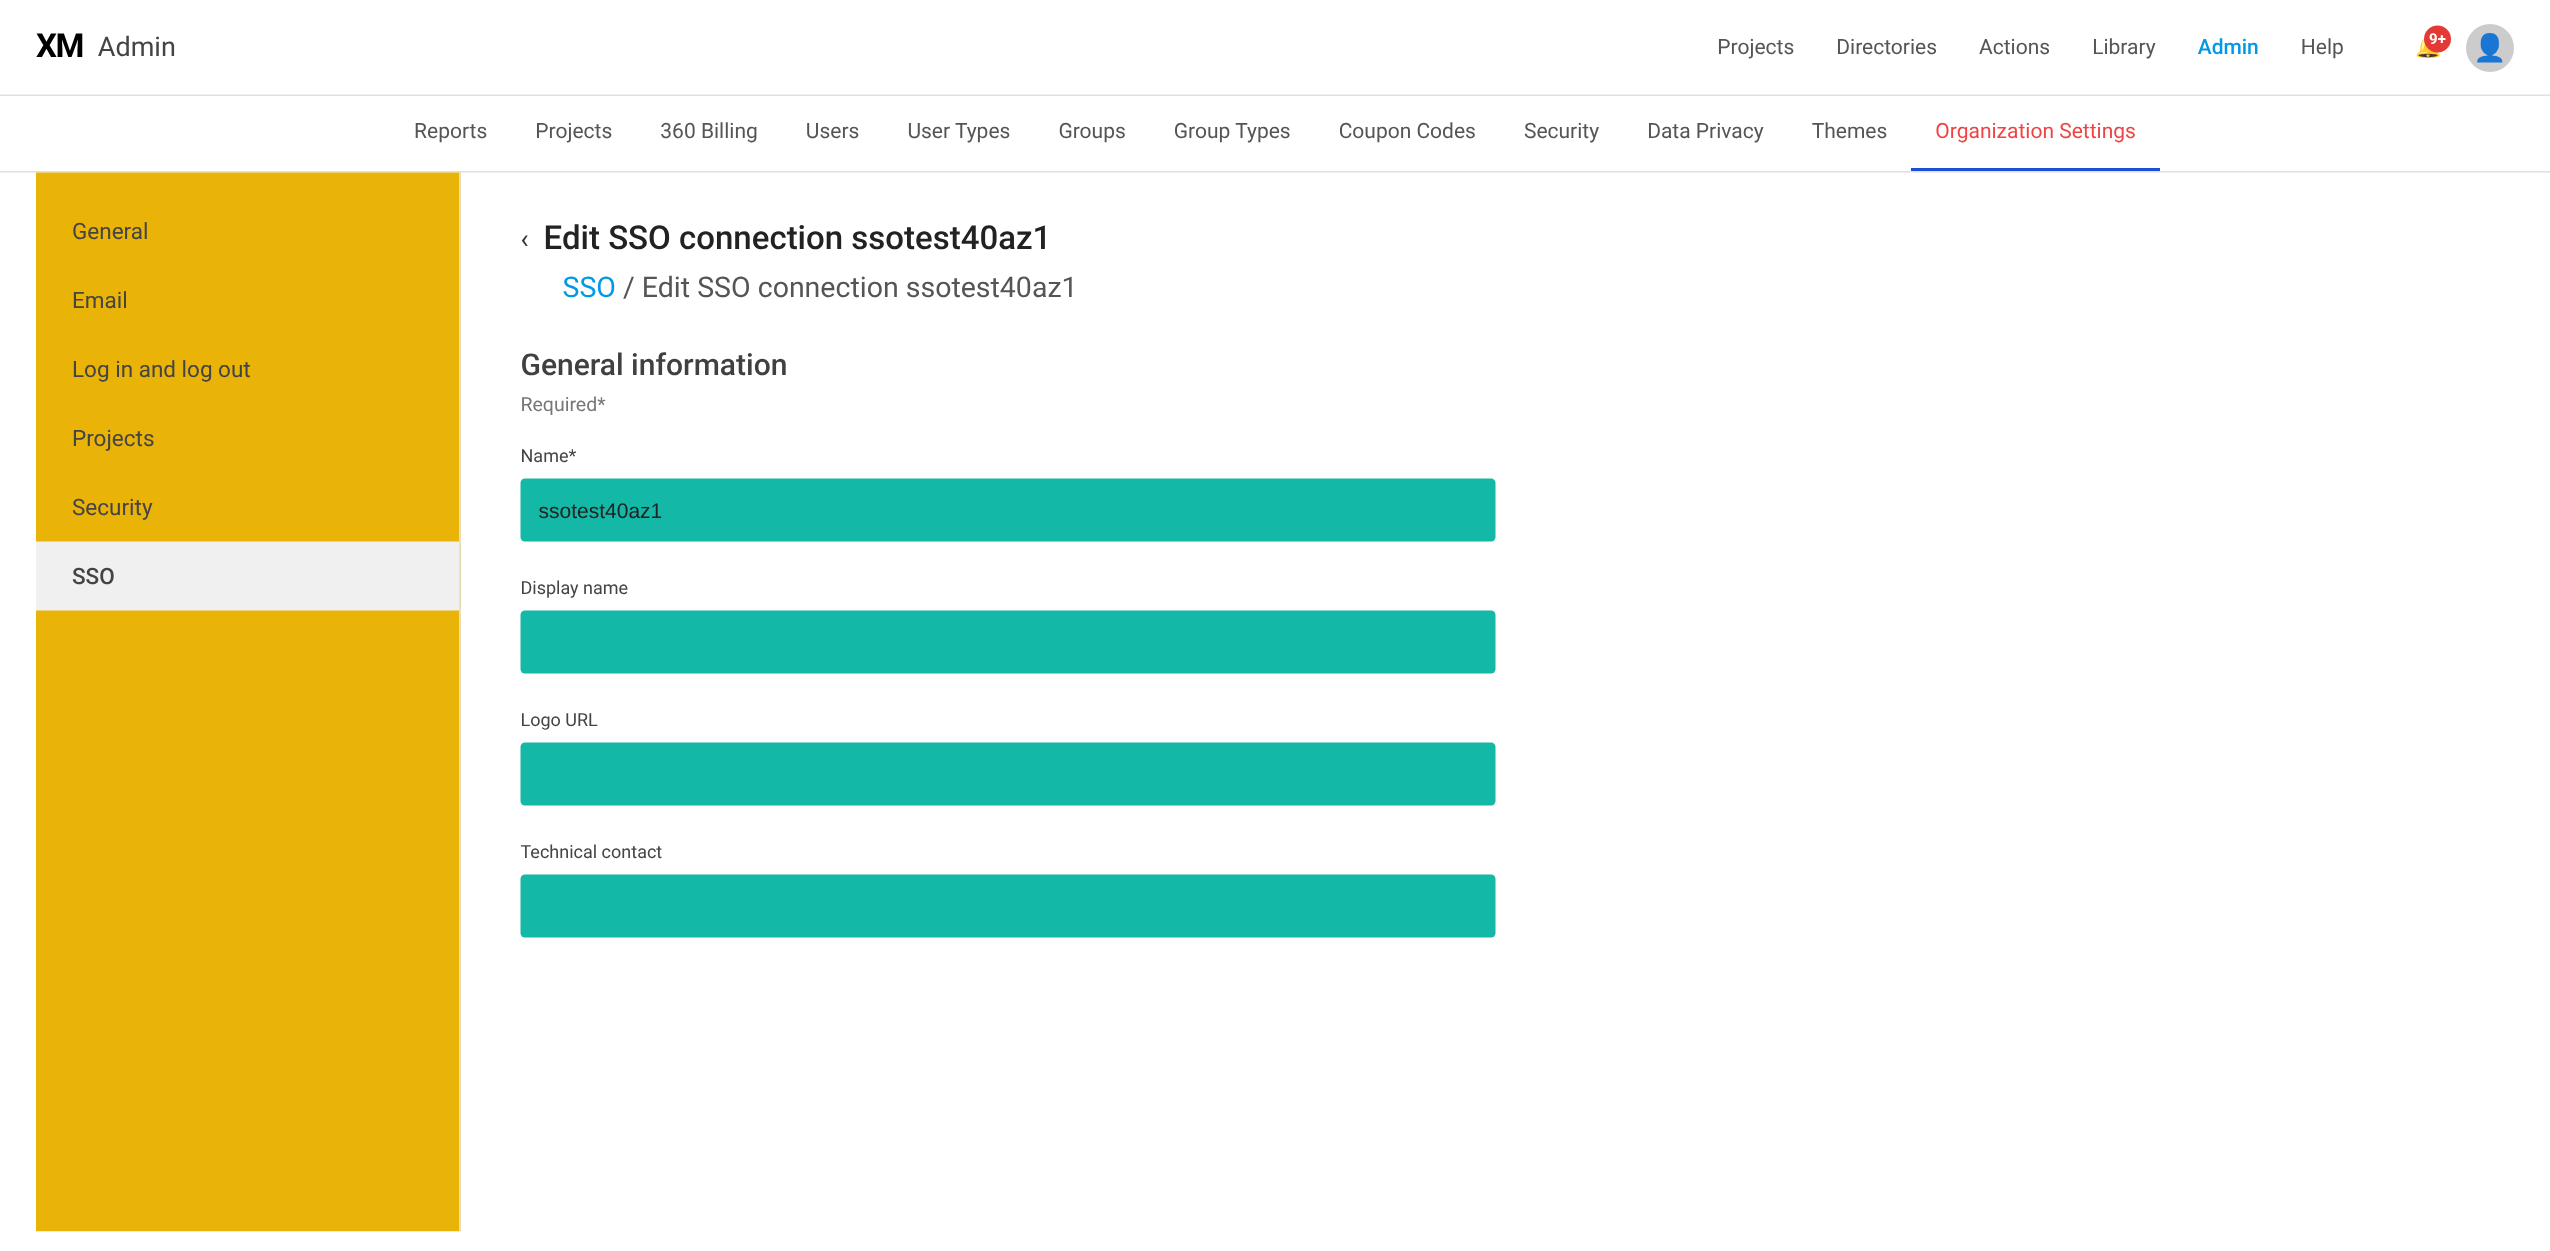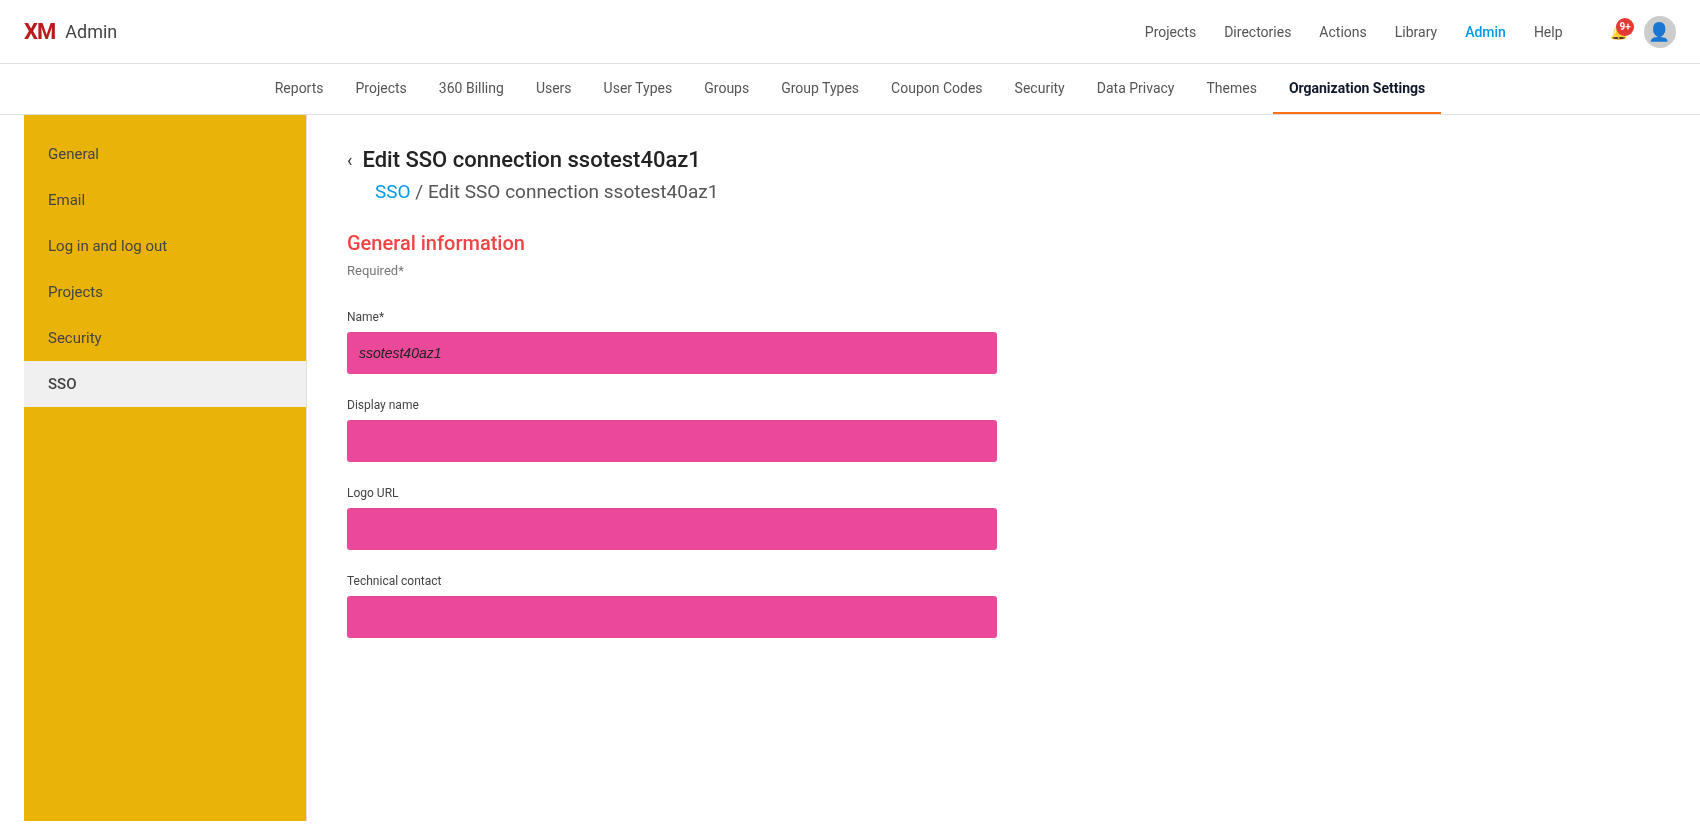--- a/index.html
+++ b/index.html
@@ -15,21 +15,21 @@
       background: #fff;
     }
     .logo-area {
       display: flex;
       align-items: center;
       margin-right: 32px;
     }
     .logo-xm {
       font-size: 22px;
       font-weight: 700;
-      color: #b91c1c;
+      color: #000000;
       letter-spacing: -1px;
       margin-right: 10px;
     }
     .logo-admin {
       font-size: 18px;
       color: #444;
       font-weight: 400;
     }
     .top-nav-links {
       display: flex;
@@ -99,23 +99,23 @@
     .sub-nav-item {
       padding: 16px 16px;
       cursor: pointer;
       color: #555;
       font-size: 14px;
       white-space: nowrap;
       border-bottom: 2px solid transparent;
       text-decoration: none;
     }
     .sub-nav-item.active {
-      color: #0f172a;
-      border-bottom: 2px solid #f97316;
-      font-weight: 700;
+      color: #ef4444;
+      border-bottom: 2px solid #1d4ed8;
+      font-weight: 400;
     }
 
     
     .main-layout {
       display: flex;
       min-height: calc(100vh - 128px);
     }
 
     
     .sidebar {
@@ -171,49 +171,48 @@
     .breadcrumb a {
       color: #0099e6;
       text-decoration: none;
       cursor: pointer;
     }
 
     
     .section-title {
       font-size: 20px;
       font-weight: 500;
-      color: #ef4444;
+      color: #404040;
       margin-bottom: 8px;
     }
     .required-label {
       font-size: 13px;
       color: #777;
-      margin-bottom: 32px;
+      margin-bottom: 19px;
     }
 
     
     .field-group {
       margin-bottom: 24px;
     }
     .field-label {
       font-size: 12px;
       color: #444;
       margin-bottom: 8px;
     }
     .field-input {
       width: 650px;
       height: 42px;
-      background: #ec4899;
+      background: #14b8a6;
       border: none;
       border-radius: 3px;
       padding: 10px 12px;
       font-size: 14px;
       color: #222;
       display: block;
-      font-style: italic;
     }
   </style>
 </head>
 <body>
 
 <nav class="top-nav">
   <div class="logo-area">
     <span class="logo-xm">XM</span>
     <span class="logo-admin">Admin</span>
   </div>

